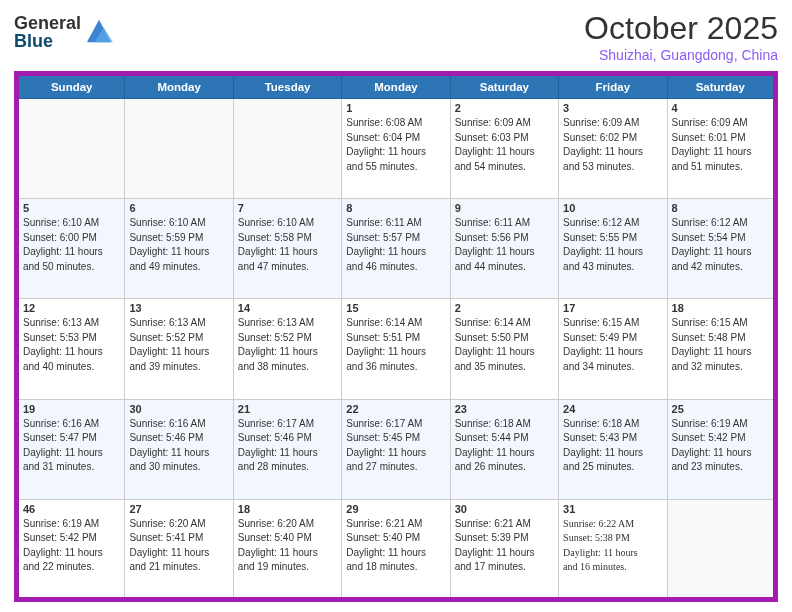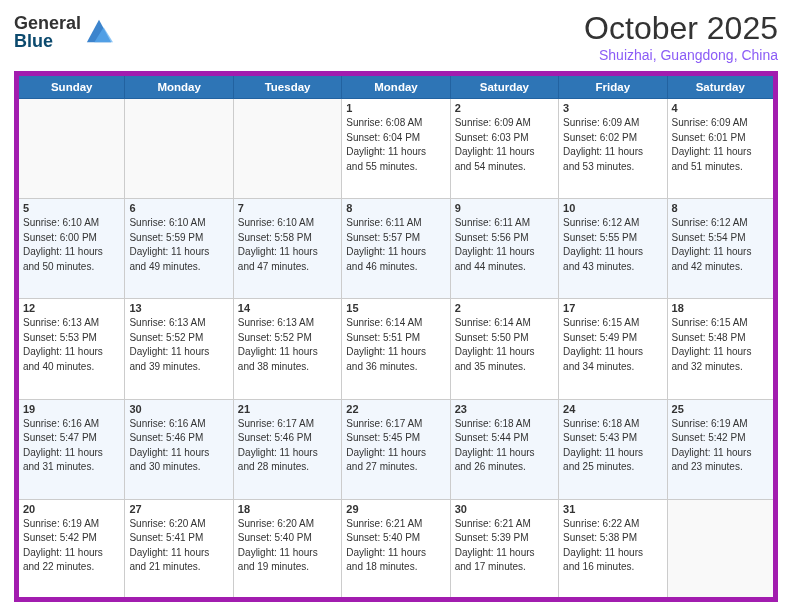--- a/index.html
+++ b/index.html
@@ -315,21 +315,21 @@
           <td>
             <span class="day-number">25</span>
             <div class="day-info" style="white-space: pre-line;">Sunrise: 6:19 AM
 Sunset: 5:42 PM
 Daylight: 11 hours
 and 23 minutes.</div>
           </td>
         </tr>
         <tr>
           <td>
-            <span class="day-number">20</span>
+            <span class="day-number">46</span>
             <div class="day-info" style="white-space: pre-line;">Sunrise: 6:19 AM
 Sunset: 5:42 PM
 Daylight: 11 hours
 and 22 minutes.</div>
           </td>
           <td>
             <span class="day-number">27</span>
             <div class="day-info" style="white-space: pre-line;">Sunrise: 6:20 AM
 Sunset: 5:41 PM
 Daylight: 11 hours
@@ -351,21 +351,21 @@
           </td>
           <td>
             <span class="day-number">30</span>
             <div class="day-info" style="white-space: pre-line;">Sunrise: 6:21 AM
 Sunset: 5:39 PM
 Daylight: 11 hours
 and 17 minutes.</div>
           </td>
           <td>
             <span class="day-number">31</span>
-            <div class="day-info" style="white-space: pre-line;">Sunrise: 6:22 AM
+            <div class="day-info" style="white-space: pre-line; font-family: Liberation Serif, serif;">Sunrise: 6:22 AM
 Sunset: 5:38 PM
 Daylight: 11 hours
 and 16 minutes.</div>
           </td>
           <td class="empty"></td>
         </tr>
       </tbody>
   </table>
 </div>
 

